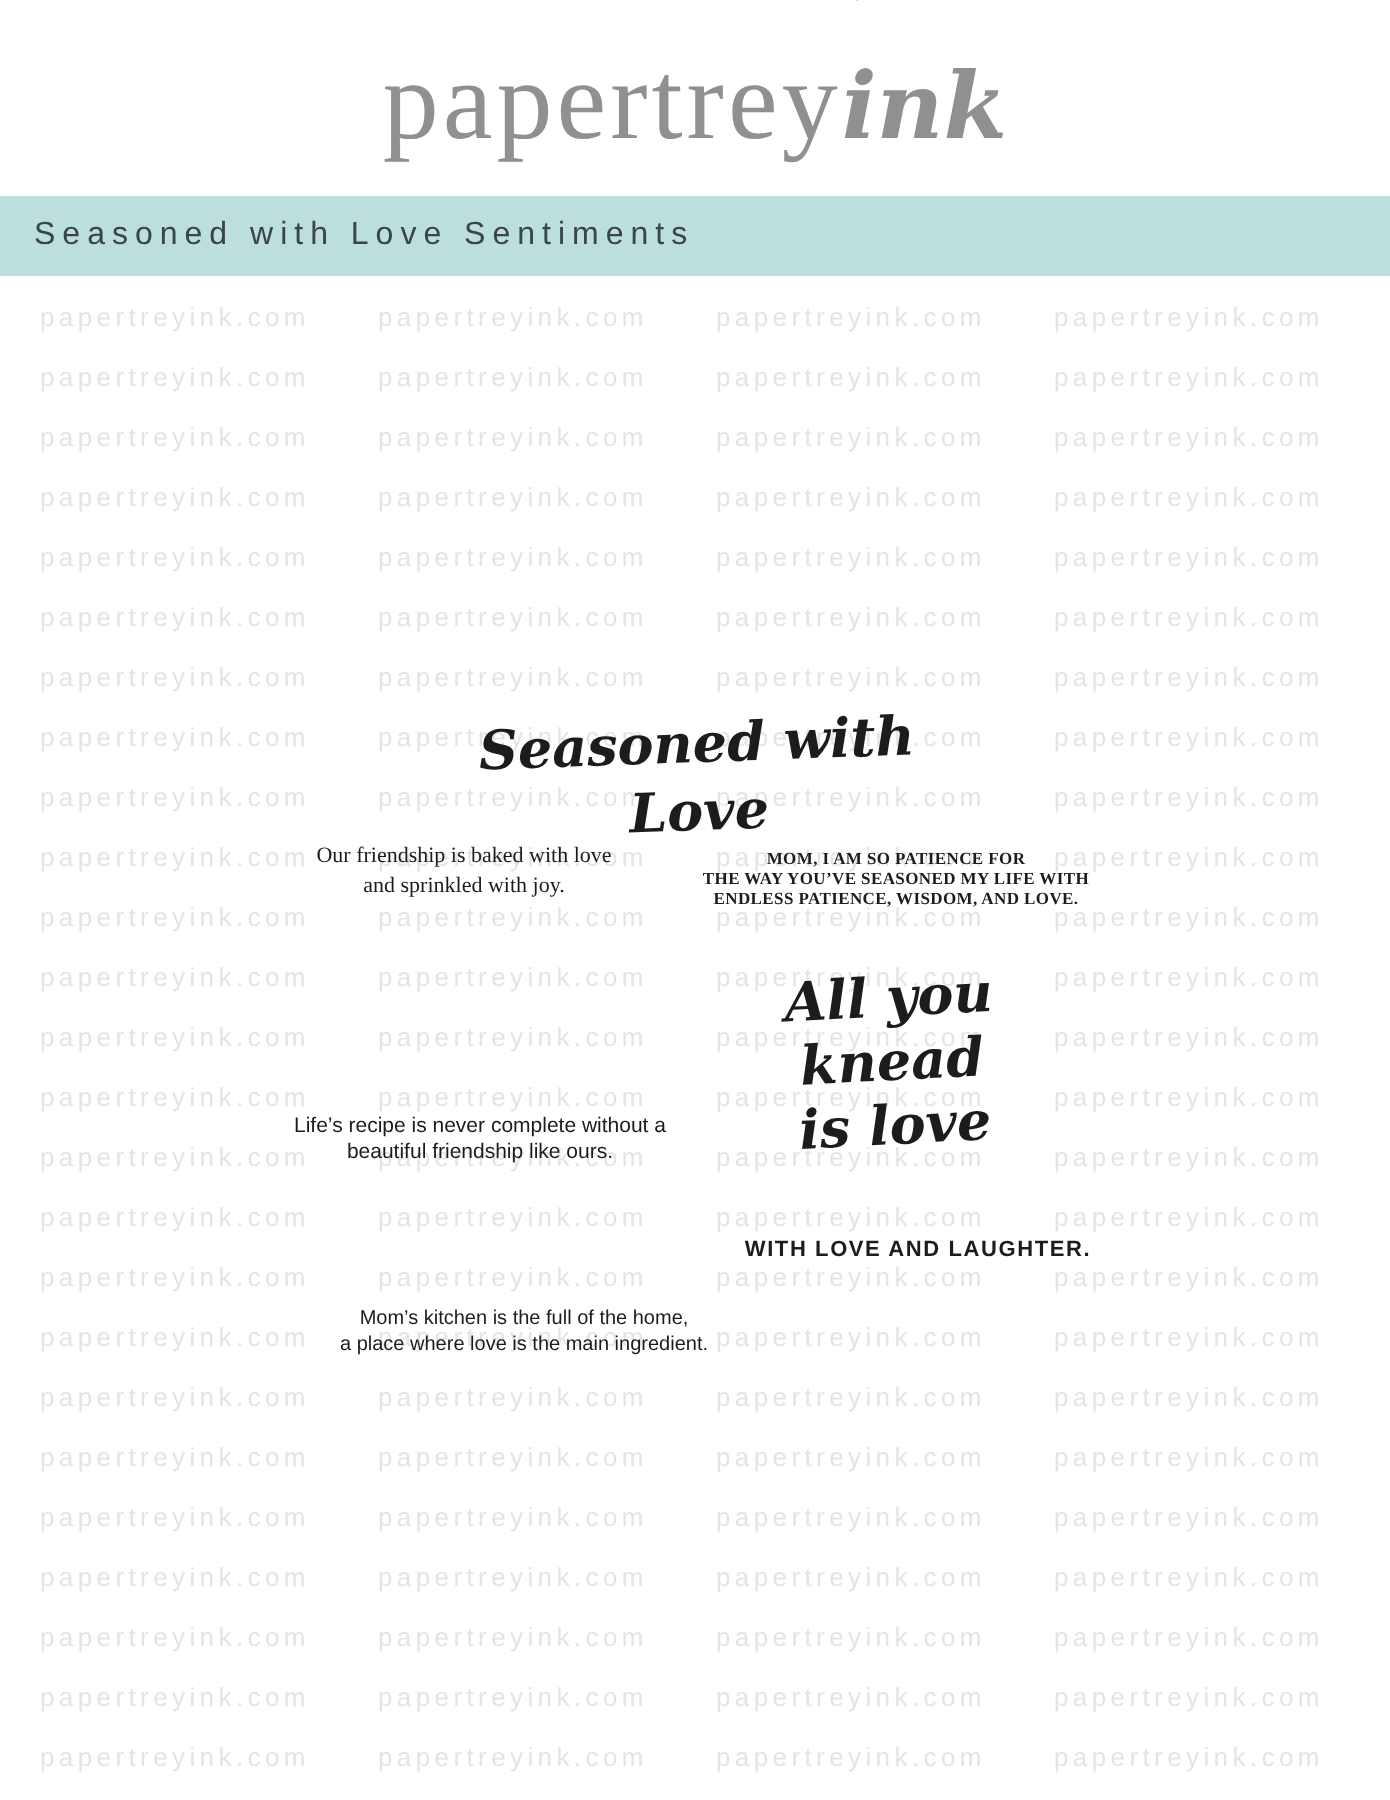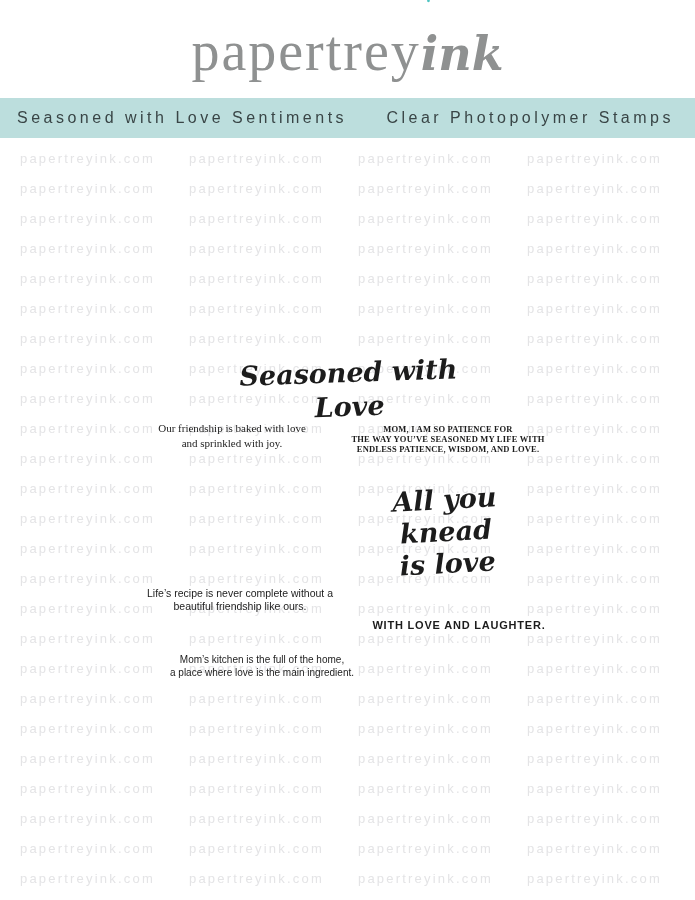--- a/index.html
+++ b/index.html
@@ -118,21 +118,21 @@
   #stamp-cup {
     left: 160px; top: 506px; width: 180px;
     font-size: 10.5px; line-height: 12px;
   }
   #stamp-knead {
     left: 366px; top: 484px; width: 160px;
     font-size: 27px; line-height: 32px;
     transform: rotate(-3deg);
   }
   #stamp-recipe {
-    left: 130px; top: 587px; width: 220px;
+    left: 130px; top: 557px; width: 220px;
     font-size: 10.5px; line-height: 12.5px;
   }
   #stamp-special {
     left: 349px; top: 619px; width: 220px;
     font-size: 11px; line-height: 13px;
     font-weight: 700; letter-spacing: 0.8px;
   }
   #stamp-kitchen {
     left: 162px; top: 654px; width: 200px;
     font-size: 10px; line-height: 12.5px;
@@ -142,21 +142,20 @@
 <body>
 
 <div class="page">
 
   <div class="logo">
     <span class="logo-serif">papertrey</span><span class="logo-script-wrap"><span class="logo-flower">✻</span><span class="logo-script">ink</span></span>
   </div>
 
   <div class="banner">
     <span>Seasoned with Love Sentiments</span>
-    <span>Clear Photopolymer Stamps</span>
   </div>
 
   <div class="watermark">
       <div class="wm-row"><span class="wm-cell">papertreyink.com</span><span class="wm-cell">papertreyink.com</span><span class="wm-cell">papertreyink.com</span><span class="wm-cell">papertreyink.com</span></div>
       <div class="wm-row"><span class="wm-cell">papertreyink.com</span><span class="wm-cell">papertreyink.com</span><span class="wm-cell">papertreyink.com</span><span class="wm-cell">papertreyink.com</span></div>
       <div class="wm-row"><span class="wm-cell">papertreyink.com</span><span class="wm-cell">papertreyink.com</span><span class="wm-cell">papertreyink.com</span><span class="wm-cell">papertreyink.com</span></div>
       <div class="wm-row"><span class="wm-cell">papertreyink.com</span><span class="wm-cell">papertreyink.com</span><span class="wm-cell">papertreyink.com</span><span class="wm-cell">papertreyink.com</span></div>
       <div class="wm-row"><span class="wm-cell">papertreyink.com</span><span class="wm-cell">papertreyink.com</span><span class="wm-cell">papertreyink.com</span><span class="wm-cell">papertreyink.com</span></div>
       <div class="wm-row"><span class="wm-cell">papertreyink.com</span><span class="wm-cell">papertreyink.com</span><span class="wm-cell">papertreyink.com</span><span class="wm-cell">papertreyink.com</span></div>
       <div class="wm-row"><span class="wm-cell">papertreyink.com</span><span class="wm-cell">papertreyink.com</span><span class="wm-cell">papertreyink.com</span><span class="wm-cell">papertreyink.com</span></div>

